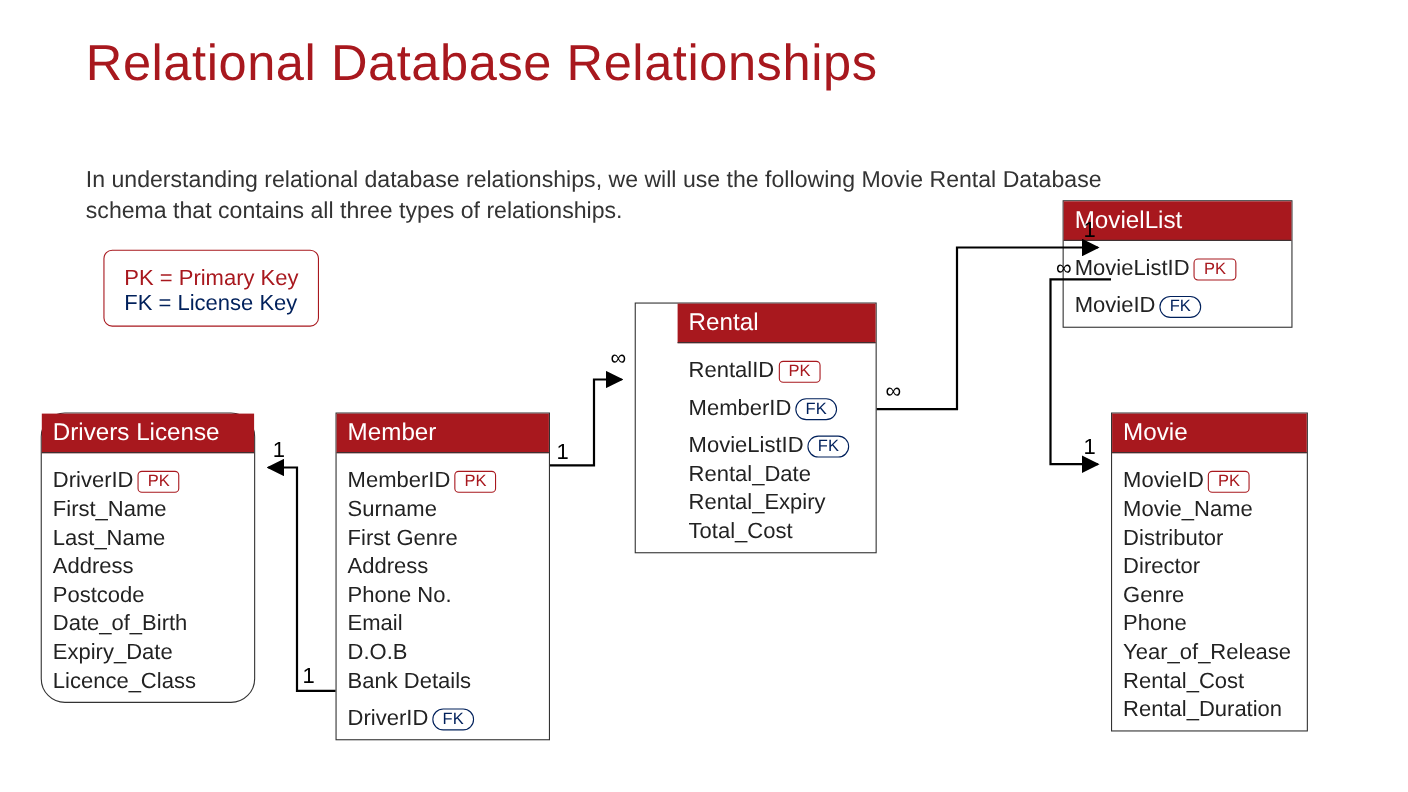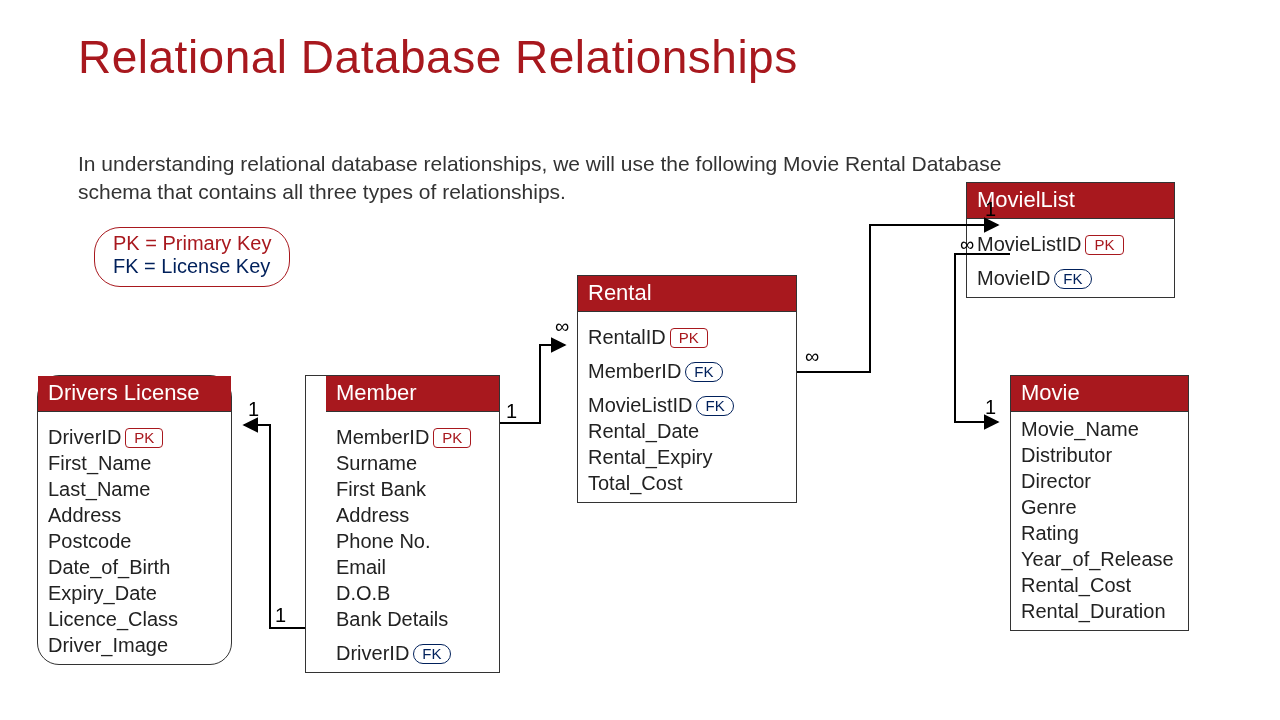--- a/index.html
+++ b/index.html
@@ -28,22 +28,22 @@
     font-size: 21px;
     font-weight: 300;
     color: #333;
     line-height: 1.35;
   }
   .legend {
     position: absolute;
     left: 94px;
     top: 227px;
     border: 1.5px solid #a8181e;
-    border-radius: 26px;
-    padding: 4px 18px 8px 18px;
+    border-radius: 8px;
+    padding: 14px 18px 8px 18px;
     font-size: 20px;
     font-weight: 400;
   }
   .legend .pk-line { color: #a8181e; }
   .legend .fk-line { color: #00205b; }
   .entity {
     position: absolute;
     border: 1.25px solid #333;
     background: #fff;
   }
@@ -110,40 +110,39 @@
   <div class="entity-header">Drivers License</div>
   <div class="entity-body">
     <div class="field"><span>DriverID</span><span class="keybadge">PK</span></div>
     <div class="field">First_Name</div>
     <div class="field">Last_Name</div>
     <div class="field">Address</div>
     <div class="field">Postcode</div>
     <div class="field">Date_of_Birth</div>
     <div class="field">Expiry_Date</div>
     <div class="field">Licence_Class</div>
-    <div class="field">Driver_Image</div>
-  </div>
-</div>
-
-<div class="entity" style="left:305px; top:375px; width:195px;padding-left:20px;">
+  </div>
+</div>
+
+<div class="entity" style="left:305px; top:375px; width:195px;">
   <div class="entity-header">Member</div>
   <div class="entity-body">
     <div class="field"><span>MemberID</span><span class="keybadge">PK</span></div>
     <div class="field">Surname</div>
-    <div class="field">First Bank</div>
+    <div class="field">First Genre</div>
     <div class="field">Address</div>
     <div class="field">Phone No.</div>
     <div class="field">Email</div>
     <div class="field">D.O.B</div>
     <div class="field">Bank Details</div>
     <div class="field"><span>DriverID</span><span class="keybadge fk">FK</span></div>
   </div>
 </div>
 
-<div class="entity" style="left:577px; top:275px; width:220px;">
+<div class="entity" style="left:577px; top:275px; width:220px;padding-left:38px;">
   <div class="entity-header">Rental</div>
   <div class="entity-body">
     <div class="field"><span>RentalID</span><span class="keybadge">PK</span></div>
     <div class="field"><span>MemberID</span><span class="keybadge fk">FK</span></div>
     <div class="field"><span>MovieListID</span><span class="keybadge fk">FK</span></div>
     <div class="field">Rental_Date</div>
     <div class="field">Rental_Expiry</div>
     <div class="field">Total_Cost</div>
   </div>
 </div>
@@ -152,25 +151,26 @@
   <div class="entity-header">MovielList</div>
   <div class="entity-body">
     <div class="field"><span>MovieListID</span><span class="keybadge">PK</span></div>
     <div class="field"><span>MovieID</span><span class="keybadge fk">FK</span></div>
   </div>
 </div>
 
 <div class="entity" style="left:1010px; top:375px; width:179px;">
   <div class="entity-header">Movie</div>
   <div class="entity-body">
+    <div class="field"><span>MovieID</span><span class="keybadge">PK</span></div>
     <div class="field">Movie_Name</div>
     <div class="field">Distributor</div>
     <div class="field">Director</div>
     <div class="field">Genre</div>
-    <div class="field">Rating</div>
+    <div class="field">Phone</div>
     <div class="field">Year_of_Release</div>
     <div class="field">Rental_Cost</div>
     <div class="field">Rental_Duration</div>
   </div>
 </div>
 
 <svg class="connectors">
   <defs>
     <marker id="arrow" viewBox="0 0 10 10" refX="9" refY="5" markerWidth="8" markerHeight="8" orient="auto-start-reverse">
       <path d="M 0 0 L 10 5 L 0 10 z" fill="#000"></path>

